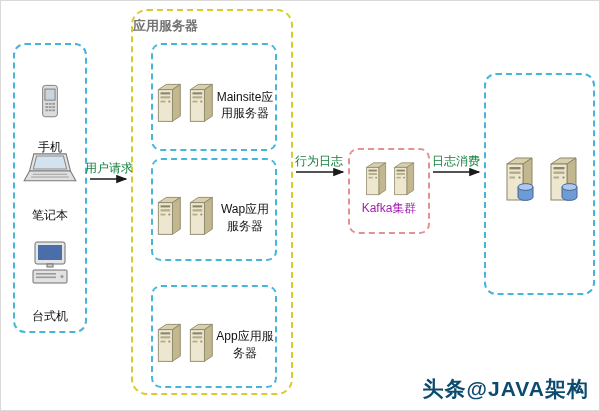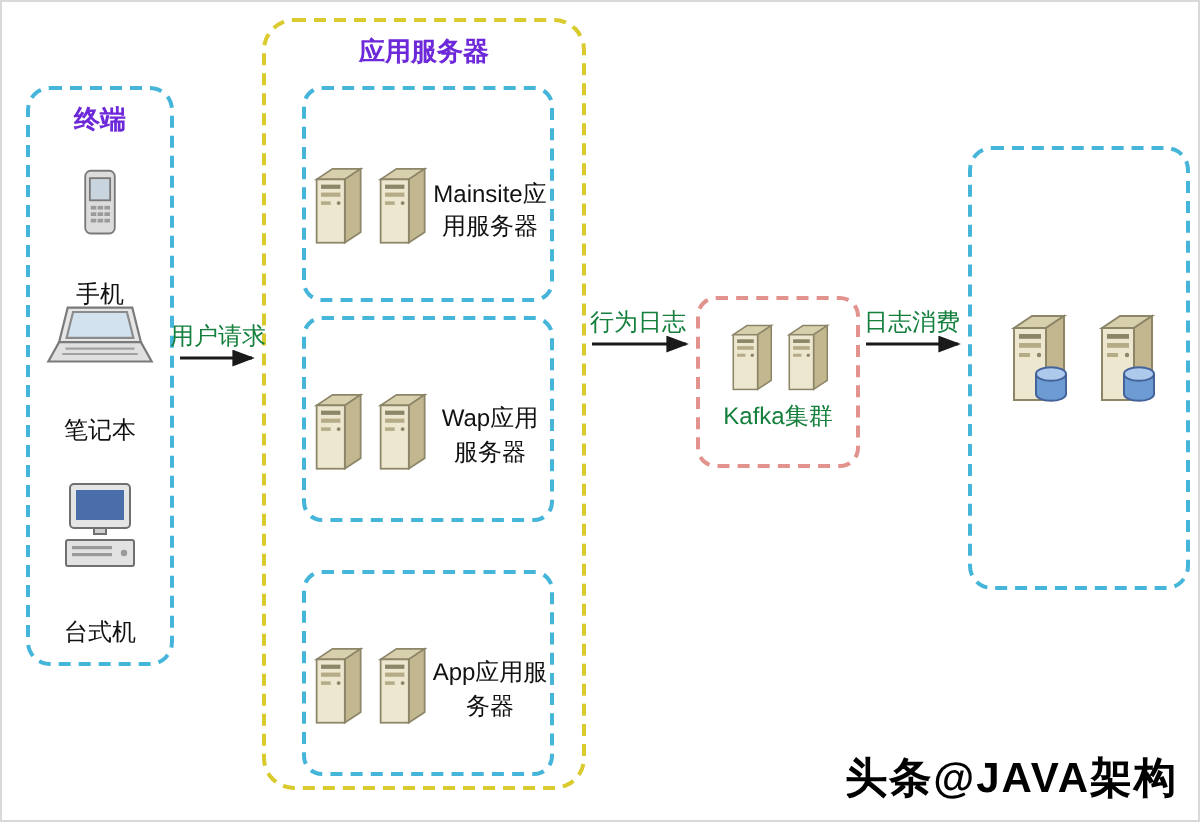--- a/index.html
+++ b/index.html
@@ -1,55 +1,55 @@
 <!DOCTYPE html>
 <html style="--terminal-border: #45b5d9; --app-border: #d9ca2e; --cluster-border: #45b5d9; --kafka-border: #e2938d; --log-border: #45b5d9; --arrow-color: #1a1a1a;"><head>
 <meta charset="utf-8">
 <style>
   *{margin:0;padding:0;box-sizing:border-box}
   html,body{background:#fff}
   body{font-family:"Liberation Sans","DejaVu Sans",sans-serif;color:#1a1a1a}
   .canvas{position:relative;width:600px;height:411px;background:#fff;border:1px solid #d9d9d9;overflow:hidden}
 
   .group{position:absolute;border:2px dashed #45b5d9;border-radius:12px}
-  .group-title{text-align:center;font-size:13px;font-weight:bold;color:#6d28d9;padding-top:6px}
+  .group-title{font-size:13px;font-weight:bold;color:#737373;padding-top:6px}
 
   
   .terminal{left:12px;top:42px;width:74px;height:290px;border-color:var(--terminal-border)}
   .device{position:absolute;left:0;width:100%;display:flex;flex-direction:column;align-items:center}
   .device-label{font-size:12px;margin-top:18px;color:#111;white-space:nowrap}
 
   
   .appsrv{left:130px;top:8px;width:162px;height:386px;border-color:var(--app-border);border-radius:16px}
   .cluster{position:absolute;left:18px;width:126px;border:2px dashed var(--cluster-border);border-radius:10px;
            display:flex;flex-direction:row;align-items:center;padding-top:10px}
   .cluster-1{top:32px;height:108px}
   .cluster-2{top:147px;height:103px}
   .cluster-3{top:274px;height:103px}
   .server-row{display:flex;align-items:flex-end;gap:2px}
   .cluster-label{font-size:12px;line-height:1.35;text-align:center;margin-top:6px;max-width:112px;color:#111}
 
   
   .kafka{left:347px;top:147px;width:82px;height:86px;border-color:var(--kafka-border);border-radius:10px;
          display:flex;flex-direction:column;align-items:center;padding-top:9px}
-  .kafka-label{font-size:12px;margin-top:3px;color:#15803d;white-space:nowrap}
+  .kafka-label{font-size:12px;margin-top:3px;color:#a21caf;white-space:nowrap}
 
   
   .logsrv{left:483px;top:72px;width:111px;height:222px;border-color:var(--log-border)}
   .log-row{position:absolute;left:0;top:78px;width:100%;display:flex;justify-content:center;gap:10px}
 
   .server{width:30px;height:44px;display:block}
   .server.sm{width:26px;height:38px}
   .server.db{width:34px;height:50px}
 
   .overlay{position:absolute;left:0;top:0;pointer-events:none}
   .flow-line{stroke:var(--arrow-color);stroke-width:1.4}
   .flow-label{position:absolute;font-size:12px;color:#15803d;white-space:nowrap}
 
-  .watermark{position:absolute;right:10px;bottom:7px;font-size:21px;font-weight:600;color:#000000;letter-spacing:1px}
+  .watermark{position:absolute;right:10px;bottom:7px;font-size:21px;font-weight:600;color:#0c4a6e;letter-spacing:1px}
 </style>
 </head>
 <body>
 
 <svg width="0" height="0" style="position:absolute" aria-hidden="true">
   <defs>
     <g id="server-tower">
       <polygon points="6,11 15,5 31,5 22,11" fill="#d8cfad" stroke="#8c8568"></polygon>
       <polygon points="22,11 31,5 31,41 22,47" fill="#c3b78f" stroke="#8c8568"></polygon>
       <rect x="6" y="11" width="16" height="36" fill="#ede7d0" stroke="#8c8568"></rect>
@@ -62,21 +62,20 @@
       <use href="#server-tower"></use>
       <path d="M17,34 v10 a7.5,3.4 0 0 0 15,0 v-10" fill="#6d9bd4" stroke="#44639a"></path>
       <ellipse cx="24.5" cy="34" rx="7.5" ry="3.4" fill="#adc9ec" stroke="#44639a"></ellipse>
     </g>
   </defs>
 </svg>
 
 <div class="canvas">
 
   <div class="group terminal">
-    <div class="group-title">终端</div>
 
     <div class="device" style="top:38px">
       <svg width="24" height="38" viewBox="0 0 26 40">
         <rect x="5" y="2" width="16" height="34" rx="3" fill="#dcdcdc" stroke="#7a7a7a"></rect>
         <rect x="7.5" y="6" width="11" height="12" fill="#c8d4de" stroke="#7a7a7a"></rect>
         <rect x="8" y="21" width="3" height="2" fill="#9a9a9a"></rect>
           <rect x="11.7" y="21" width="3" height="2" fill="#9a9a9a"></rect>
           <rect x="15.4" y="21" width="3" height="2" fill="#9a9a9a"></rect>
         <rect x="8" y="24.5" width="3" height="2" fill="#9a9a9a"></rect>
           <rect x="11.7" y="24.5" width="3" height="2" fill="#9a9a9a"></rect>

